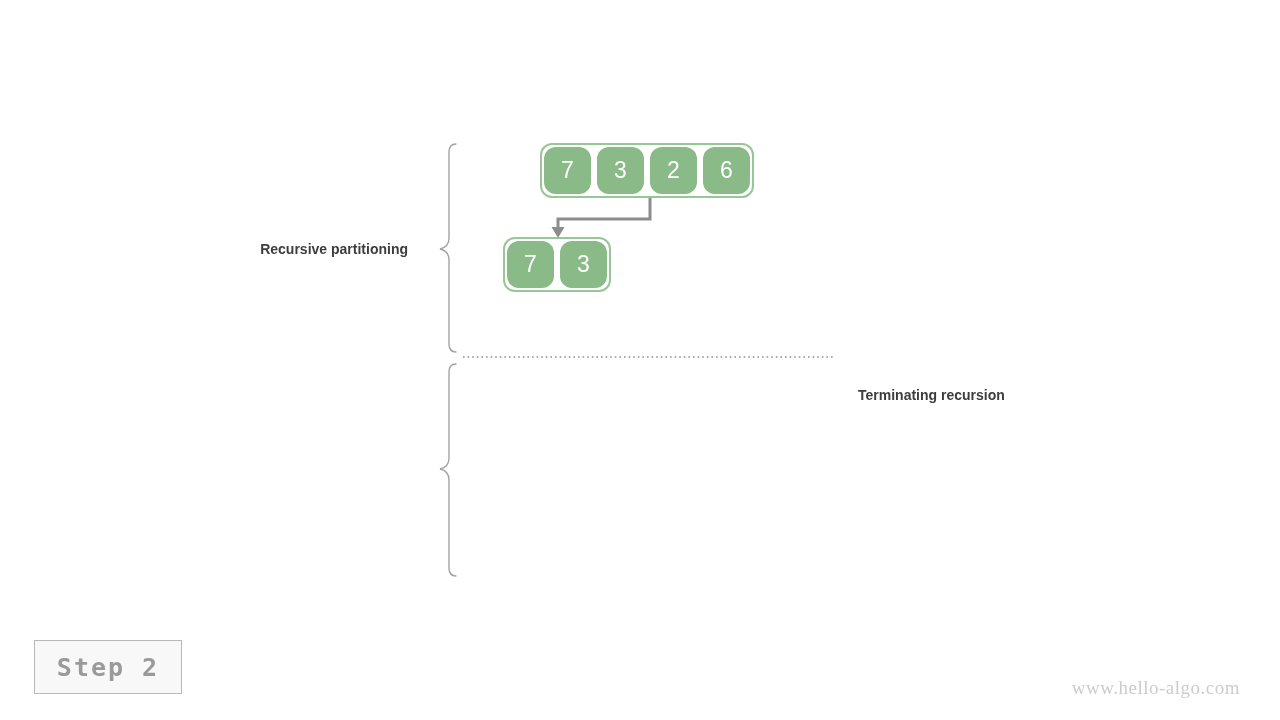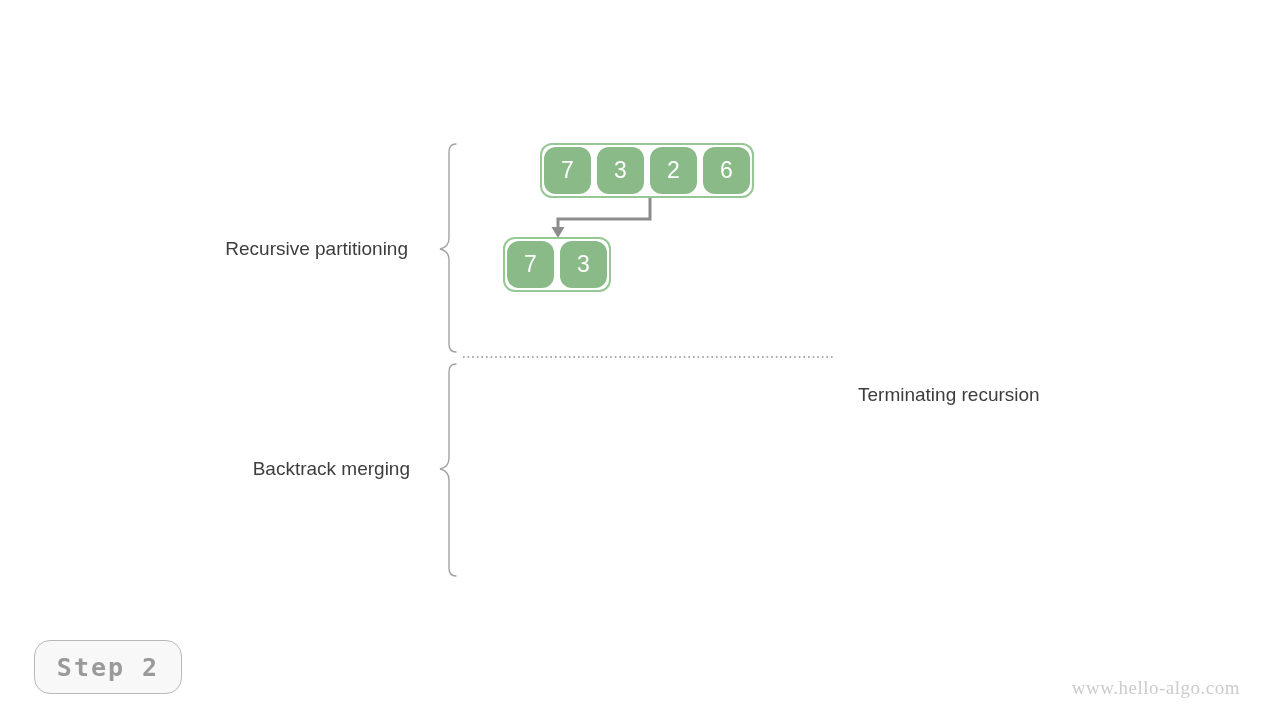--- a/index.html
+++ b/index.html
@@ -18,34 +18,34 @@
   html,body{width:1280px;height:720px;background:#ffffff;overflow:hidden;
     font-family:"Liberation Sans", sans-serif;}
   .canvas{position:relative;width:1280px;height:720px;background:#ffffff;}
 
   .overlay{position:absolute;left:0;top:0;width:1280px;height:720px;pointer-events:none;}
   .brace{fill:none;stroke:var(--brace);stroke-width:1.4;stroke-linecap:round;}
   .dotted{stroke:var(--dotted);stroke-width:1.7;stroke-dasharray:1.6 3;}
   .arrow-line{fill:none;stroke:var(--arrow);stroke-width:3;}
   .arrow-head{fill:var(--arrow);}
 
-  .label{position:absolute;color:var(--label-text);font-size:19px;line-height:26px;white-space:nowrap;}
+  .label{position:absolute;color:var(--label-text);font-size:14px;line-height:26px;white-space:nowrap;font-weight:bold;}
   .label.recursive{left:100px;top:236px;width:308px;text-align:right;}
   .label.backtrack{left:100px;top:456px;width:310px;text-align:right;}
   .label.terminating{left:858px;top:343px;margin-top:39px;}
 
   .array{position:absolute;display:flex;gap:6px;background:#ffffff;
     border:2px solid var(--array-border);border-radius:12px;padding:2px;}
   .array.top-array{left:540px;top:143px;}
   .array.sub-array{left:503px;top:237px;}
   .cell{width:47px;height:47px;border-radius:12px;background:var(--cell-fill);
     color:#ffffff;font-size:23px;display:flex;align-items:center;justify-content:center;}
 
   .step-badge{position:absolute;left:34px;top:640px;width:148px;height:54px;
-    border:1px solid var(--badge-border);border-radius:16px;background:var(--badge-bg);
+    border:1px solid var(--badge-border);border-radius:0;background:var(--badge-bg);
     color:var(--badge-text);font-family:"DejaVu Sans Mono", monospace;
     font-weight:bold;font-size:25px;letter-spacing:2px;
     display:flex;align-items:center;justify-content:center;}
 
   .watermark{position:absolute;right:40px;top:677px;
     font-family:Liberation Serif, serif;font-size:19px;
     color:var(--watermark);letter-spacing:0.5px;}
 </style>
 </head>
 <body>
@@ -54,21 +54,20 @@
 
   <svg class="overlay" viewBox="0 0 1280 720" xmlns="http://www.w3.org/2000/svg">
     <path class="brace" d="M456,144 Q449,144 449,152 L449,238 Q449,247 440,249 Q449,251 449,260 L449,344 Q449,352 456,352"></path>
     <path class="brace" d="M456,364 Q449,364 449,372 L449,458 Q449,467 440,469 Q449,471 449,480 L449,568 Q449,576 456,576"></path>
     <line class="dotted" x1="463" y1="357" x2="833" y2="357"></line>
     <path class="arrow-line" d="M650,198 L650,219 L558,219 L558,228"></path>
     <polygon class="arrow-head" points="551.5,227 564.5,227 558,238"></polygon>
   </svg>
 
   <div class="label recursive">Recursive partitioning</div>
-  <div class="label backtrack">Backtrack merging</div>
   <div class="label terminating">Terminating recursion</div>
 
   <div class="array top-array">
     <div class="cell">7</div>
     <div class="cell">3</div>
     <div class="cell">2</div>
     <div class="cell">6</div>
   </div>
 
   <div class="array sub-array">

